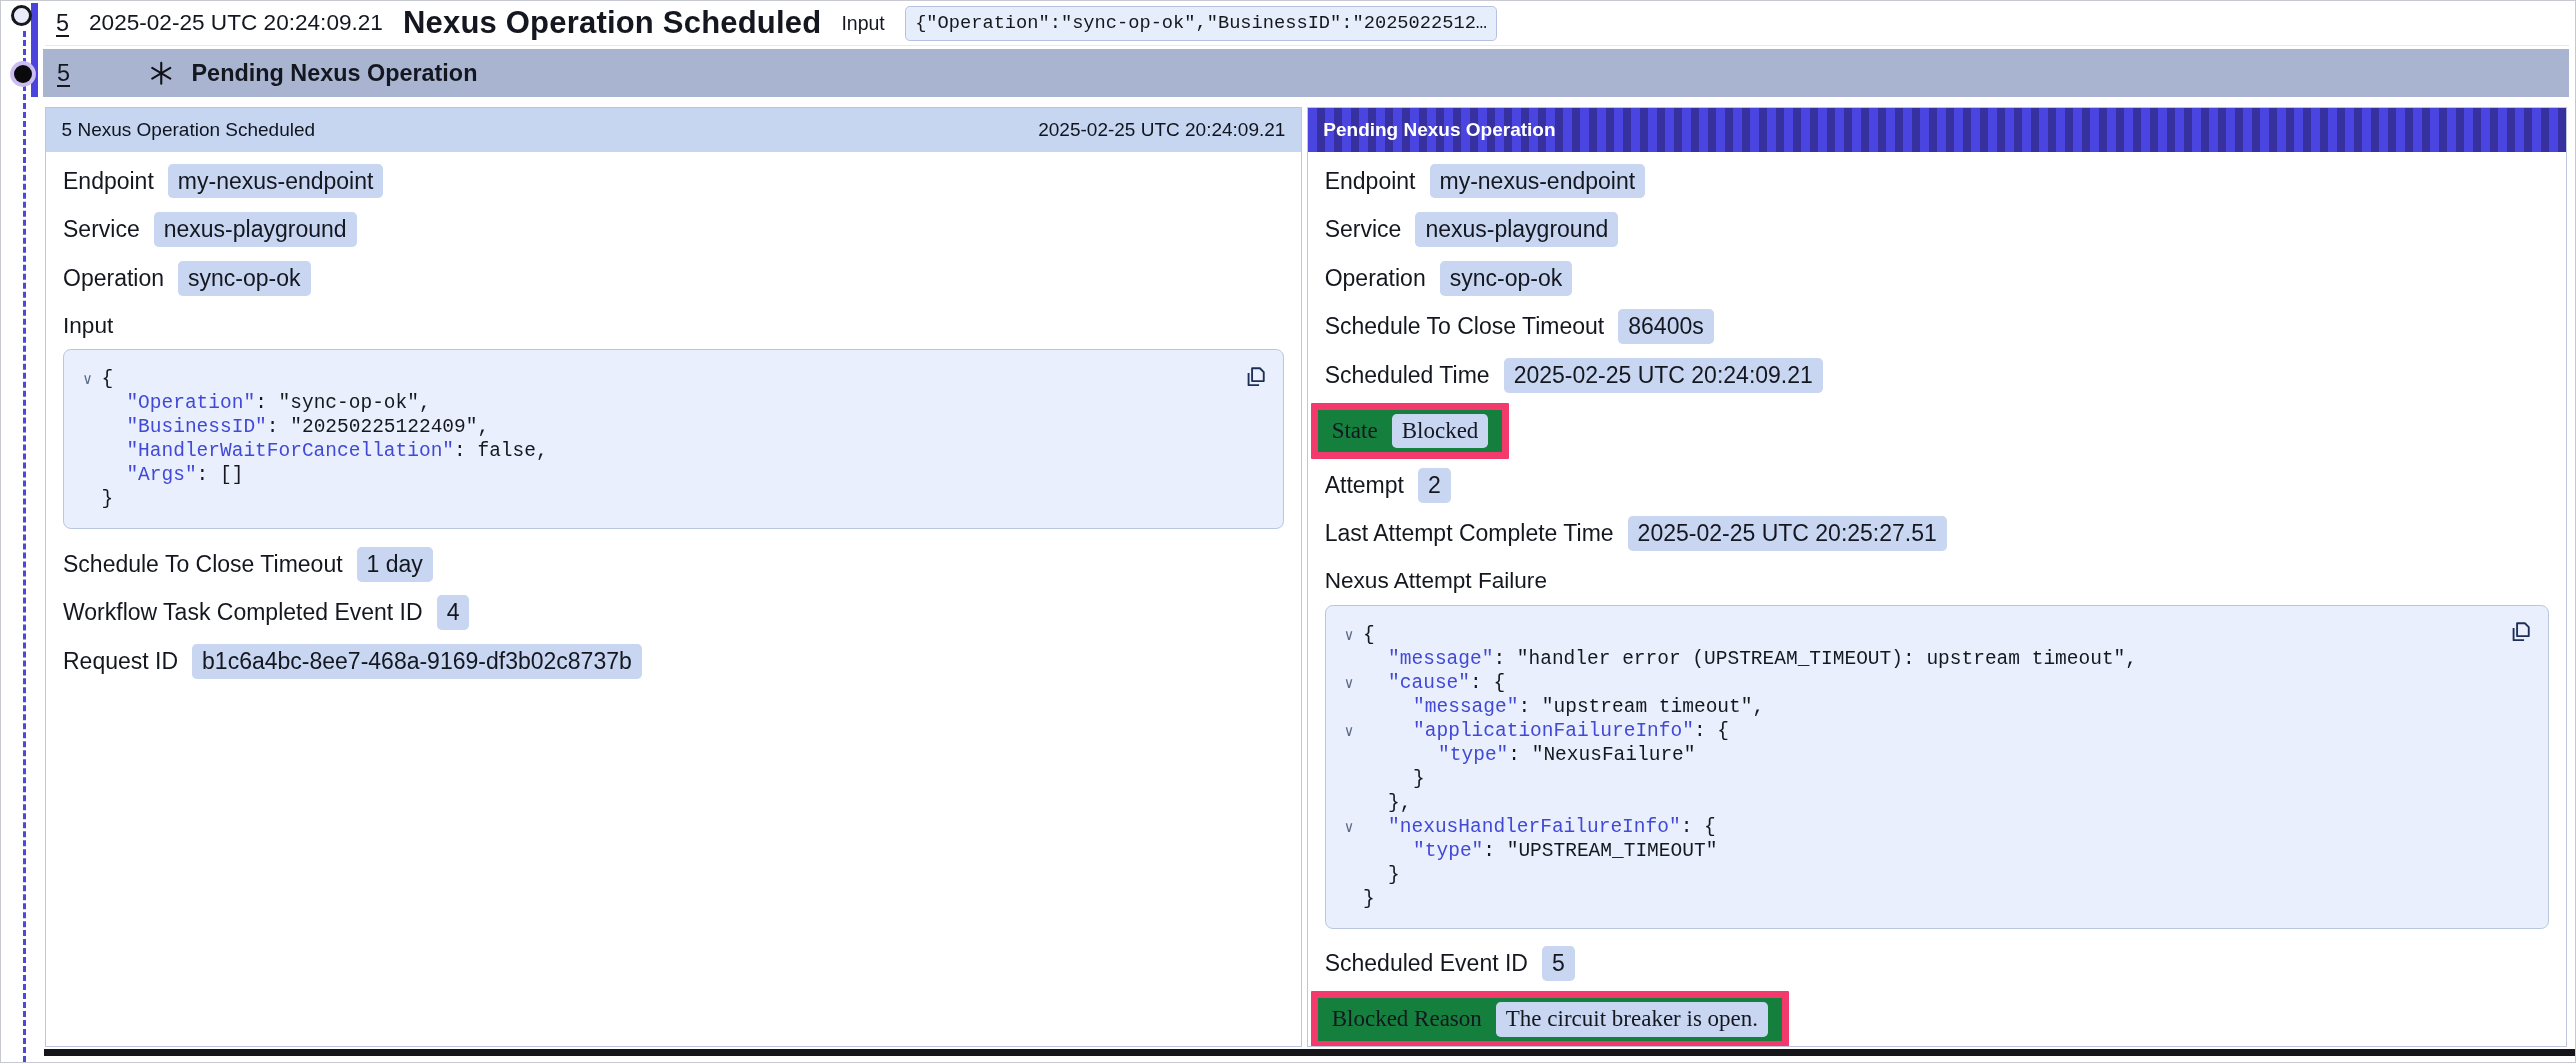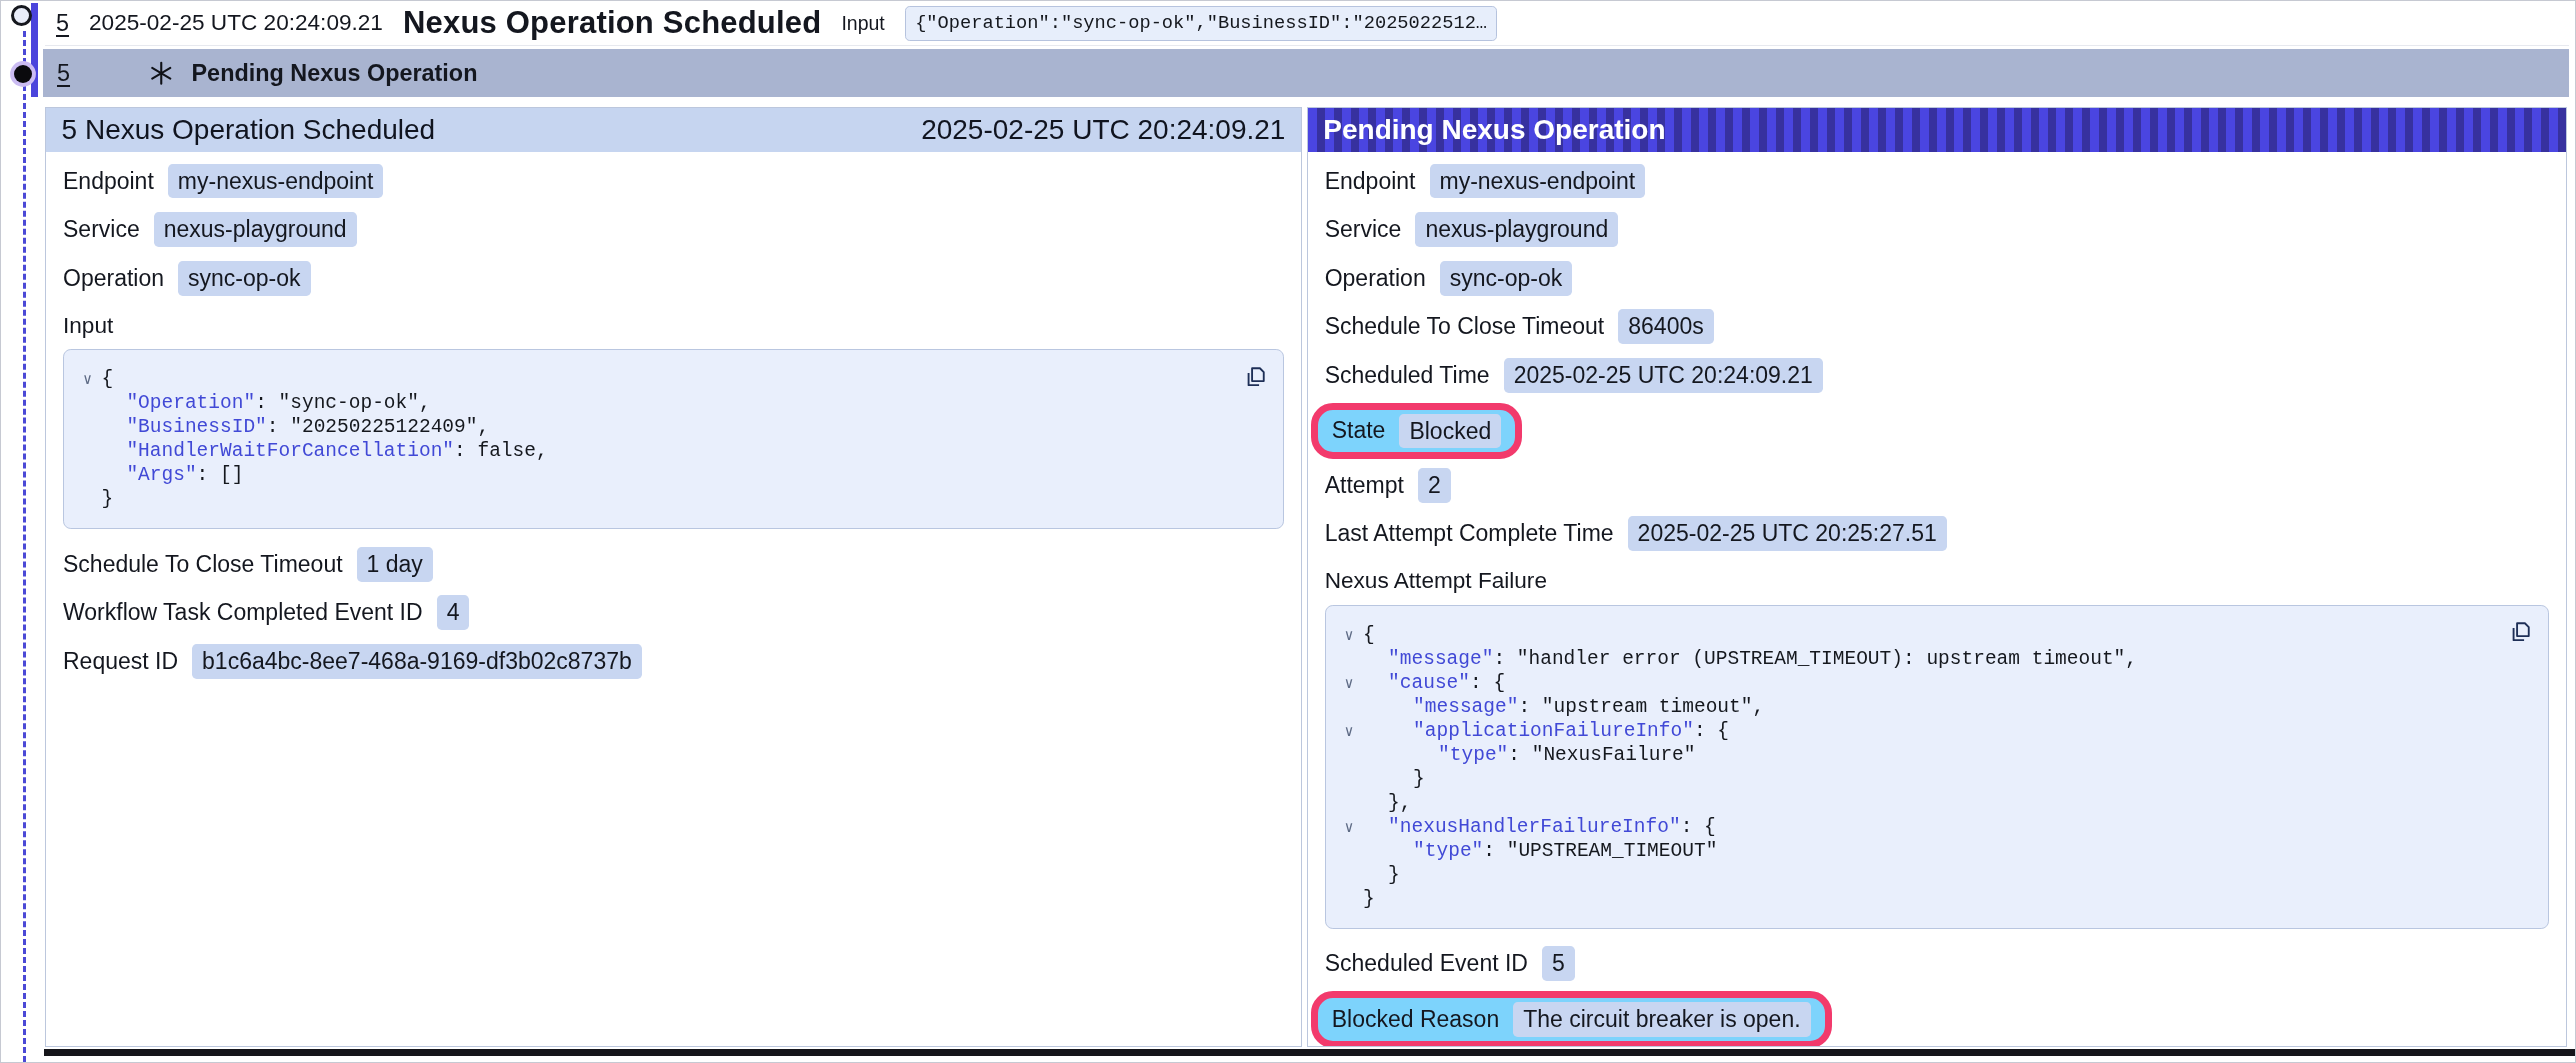--- a/index.html
+++ b/index.html
@@ -37,32 +37,32 @@
   .badge{display:inline-flex;align-items:center;gap:12.5px;background:var(--badge);border-radius:4.7px;
     padding:7px 15.6px;font-size:22px;color:#101218;}
   .icon-svg{display:inline-block;vertical-align:middle;}
 
   
   .panels{position:absolute;left:44px;top:106px;right:7.8px;height:940px;display:flex;gap:4.7px;}
   .panel{border:1.6px solid #BCC7DD;background:#fff;height:100%;overflow:hidden;}
   .panel-left{flex:0 0 1257px;}
   .panel-right{flex:1;}
   .panel-header{height:44px;display:flex;align-items:center;justify-content:space-between;
-    padding:0 15.6px;font-size:28px;color:#10141F;background:var(--panelhead);}
+    padding:0 15.6px;font-size:19px;color:#10141F;background:var(--panelhead);}
   .panel-header.striped{background:repeating-linear-gradient(90deg,var(--stripe-a) 0 8.6px,var(--stripe-b) 8.6px 17px);
     color:#fff;font-weight:600;justify-content:flex-start;}
   .panel-body{padding:12.5px 17px;}
 
   .frow{display:flex;align-items:center;gap:14px;height:33px;margin-bottom:15.6px;font-size:23px;}
   .fchip{background:var(--chip);border-radius:4.7px;padding:3.1px 10px;line-height:1.25;}
   .flink{text-decoration:underline;text-underline-offset:3.9px;cursor:pointer;color:#14171F;}
   .section-label{font-size:22.6px;height:31px;display:flex;align-items:center;margin-bottom:7.8px;}
 
-  .annotated{display:inline-flex;border:7.8px solid var(--hl);border-radius:22px;background:#7dd3fc;
-    padding:4.7px 14px;margin:-4.7px 0 9.4px -14px;}
+  .annotated{display:inline-flex;border:7.8px solid var(--hl);border-radius:1px;background:#15803d;
+    padding:4.7px 14px;margin:-4.7px 0 9.4px -14px;font-family:Liberation Serif, serif;}
   .annotated .frow{margin:0;}
 
   .codeblock{position:relative;background:var(--codebg);border:1.6px solid #B9C6E0;border-radius:7.8px;
     padding:17px 18.7px 17px 9.4px;margin-bottom:18.7px;}
   .code-lines{font-family:"Liberation Mono","DejaVu Sans Mono",monospace;font-size:19.5px;line-height:24px;color:#15181E;}
   .code-line{display:flex;}
   .code-gutter{flex:0 0 28px;text-align:center;font-size:15px;color:#5E6B85;transform:translateY(2.3px);cursor:pointer;}
   .code-text{white-space:pre;}
   .tok-k{color:var(--key);}
   .copy-btn{position:absolute;top:11px;right:12.5px;background:transparent;border:none;padding:1.6px;cursor:pointer;}

